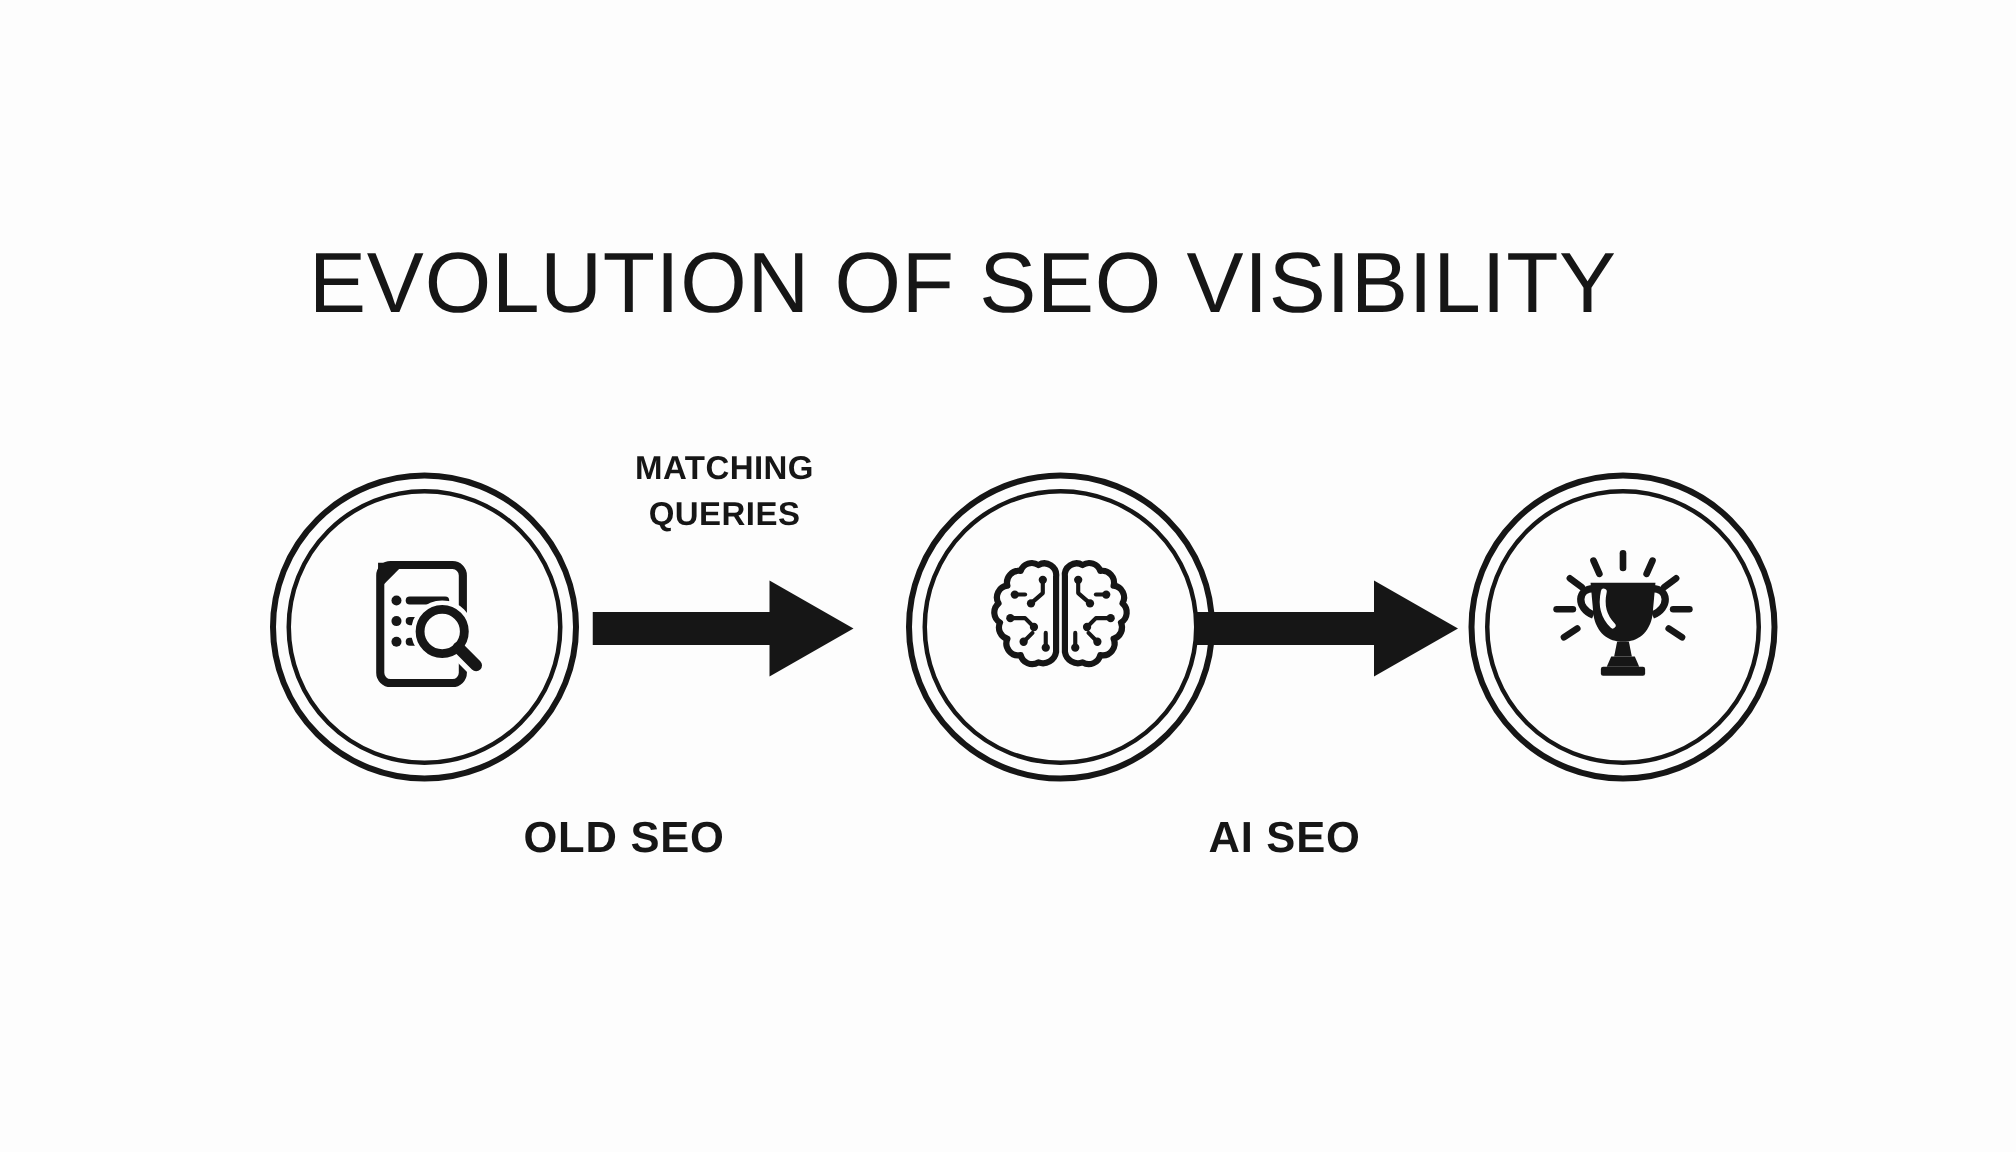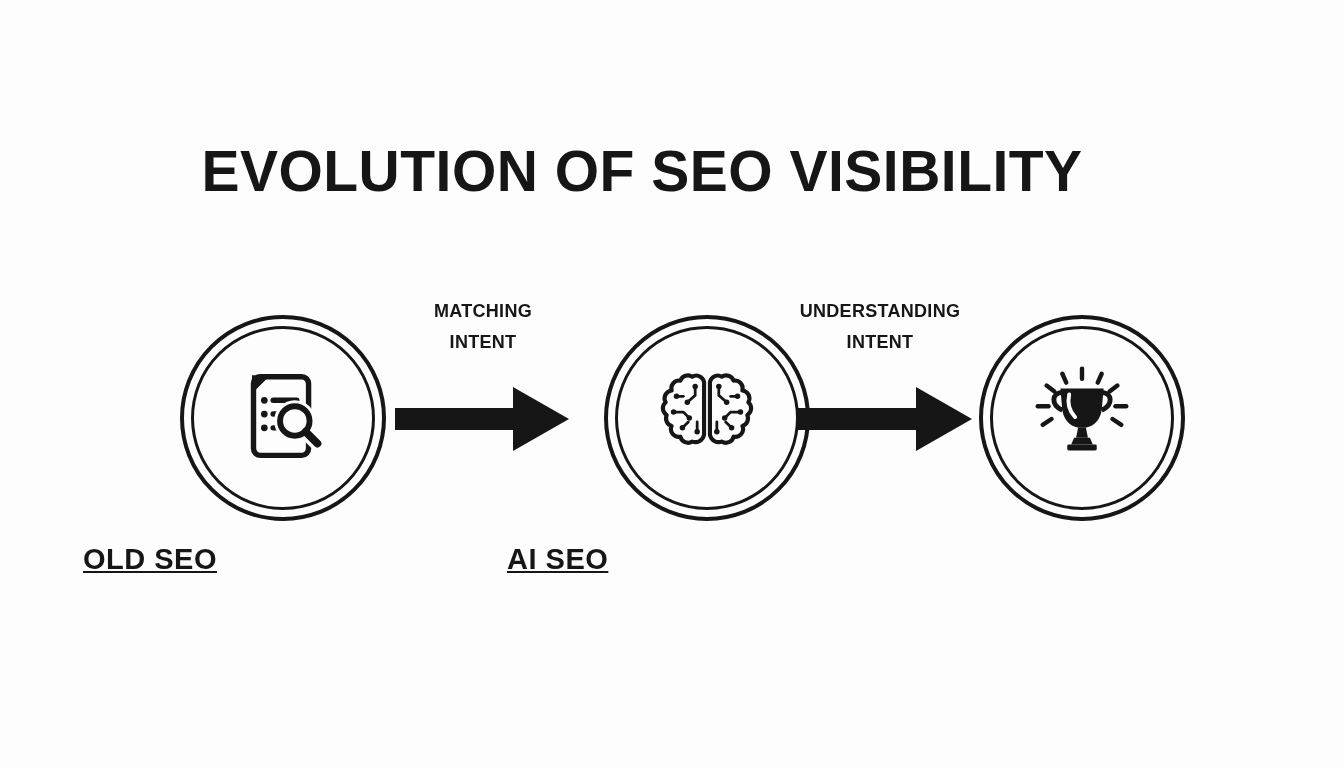--- a/index.html
+++ b/index.html
@@ -6,24 +6,24 @@
   .canvas{
     position:relative;
     width:1344px;height:768px;
     background:#fdfdfd;
     overflow:hidden;
     font-family:"Liberation Sans", sans-serif;
     color:#161616;
   }
   .title{
     position:absolute;
-    left:0;top:138px;width:1284px;
+    left:0;top:156px;width:1284px;
     text-align:center;
     font-size:57px;
-    font-weight:700;
+    font-weight:400;
     letter-spacing:0.5px;
     color:#161616;
   }
   .node{
     position:absolute;
     width:206px;height:206px;
   }
   .node-1{left:180px;top:315px;}
   .node-2{left:604px;top:315px;}
   .node-3{left:979px;top:315px;}
@@ -36,37 +36,36 @@
   .ring-inner{
     position:absolute;inset:7px;
     border:3px solid #161616;
     border-radius:50%;
     display:flex;align-items:center;justify-content:center;
   }
   .node-icon{width:118px;height:118px;}
   .node-label{
     position:absolute;
     top:228px;left:-97px;width:400px;
-    text-align:left;
+    text-align:right;
     font-size:29px;
     font-weight:800;
     letter-spacing:0.5px;
-    text-decoration:underline;
   }
   .arrow{
     position:absolute;top:383px;
     width:176px;height:72px;
   }
   .arrow-1{left:395px;}
   .arrow-2{left:798px;}
   .transition-label{
     position:absolute;top:296px;
     width:310px;
     text-align:center;
-    font-size:18px;
+    font-size:22px;
     font-weight:800;
     line-height:31px;
     letter-spacing:0.3px;
   }
   .transition-1{left:328px;}
   .transition-2{left:725px;}
 </style>
 </head>
 <body>
 
@@ -95,21 +94,21 @@
           <circle cx="72" cy="63" r="15" fill="#fdfdfd" stroke="#161616" stroke-width="6"></circle>
           <line x1="83" y1="74" x2="95" y2="86" stroke="#161616" stroke-width="8" stroke-linecap="round"></line>
         </svg>
       </div>
     </div>
     <div class="node-label">OLD SEO</div>
   </div>
 
   <div class="transition-label transition-1">
     <div>MATCHING</div>
-    <div>INTENT</div>
+    <div>QUERIES</div>
   </div>
 
   <svg class="arrow arrow-1" viewBox="0 0 176 72">
     <polygon points="0,25 118,25 118,4 174,36 118,68 118,47 0,47" fill="#161616"></polygon>
   </svg>
 
   <div class="node node-2">
     <div class="ring-outer">
       <div class="ring-inner">
         <svg class="node-icon" viewBox="0 0 120 120">
@@ -150,24 +149,20 @@
             <circle cx="78" cy="60" r="2.8"></circle>
             <circle cx="85" cy="70" r="2.8"></circle>
             <circle cx="70" cy="74" r="2.8"></circle>
           </g>
         </svg>
       </div>
     </div>
     <div class="node-label">AI SEO</div>
   </div>
 
-  <div class="transition-label transition-2">
-    <div>UNDERSTANDING</div>
-    <div>INTENT</div>
-  </div>
 
   <svg class="arrow arrow-2" viewBox="0 0 176 72">
     <polygon points="0,25 118,25 118,4 174,36 118,68 118,47 0,47" fill="#161616"></polygon>
   </svg>
 
   <div class="node node-3">
     <div class="ring-outer">
       <div class="ring-inner">
         <svg class="node-icon" viewBox="0 0 120 120">
 

